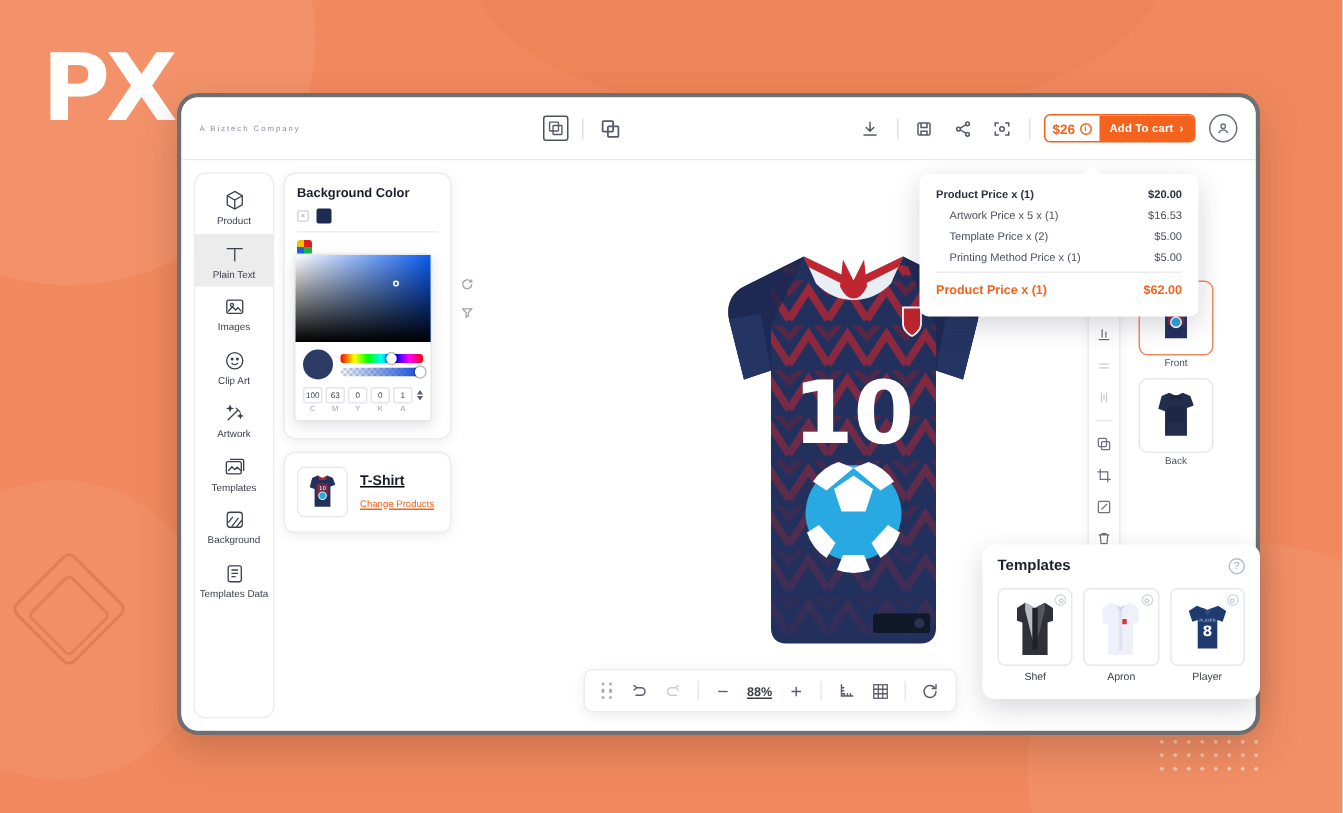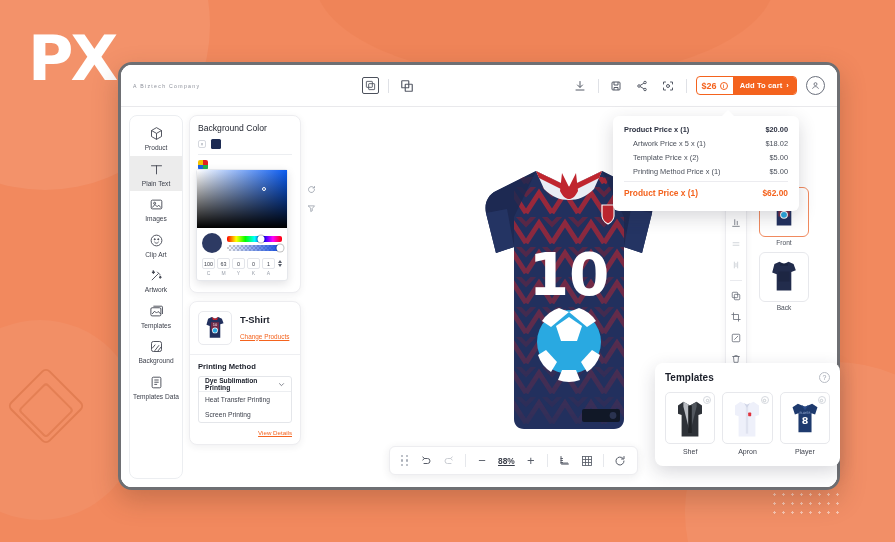--- a/index.html
+++ b/index.html
@@ -134,21 +134,21 @@
 
   
   .panels { width: 112px; margin: 8px 0 8px 6px; display: flex; flex-direction: column; gap: 8px; flex: none; }
   .panel {
     background: #fff; border: 1px solid #ededf0; border-radius: 8px;
     box-shadow: 0 2px 7px rgba(40,40,60,0.07);
   }
 
   
   .panel-bgcolor { padding: 7px 8px 8px; position: relative; }
-  .panel-title { font-size: 8.6px; font-weight: 400; color: #1b1f2a; margin-bottom: 6px; }
+  .panel-title { font-size: 8.6px; font-weight: 700; color: #1b1f2a; margin-bottom: 6px; }
   .swatch-row { display: flex; align-items: center; gap: 5px; padding-bottom: 5px; border-bottom: 1px solid #eceef1; }
   .swatch-x {
     width: 8px; height: 8px; border: 1px solid #d5d8de; border-radius: 2px;
     font-size: 5px; color: #9aa0ab; display: flex; align-items: center; justify-content: center; cursor: pointer;
   }
   .swatch { width: 10px; height: 10px; background: #1d2b53; border-radius: 1.5px; cursor: pointer; }
   .rainbow-btn {
     width: 10px; height: 10px; margin: 5px 0 4px; border-radius: 2px; cursor: pointer;
     background:
       conic-gradient(#e02020 0 25%, #20b24c 0 50%, #1d62e0 0 75%, #f2c200 0 100%);
@@ -197,21 +197,21 @@
   }
   .cmyk-step i { display: block; width: 0; height: 0; border-left: 2.5px solid transparent; border-right: 2.5px solid transparent; }
   .cmyk-step i.up { border-bottom: 3px solid #5a5f6b; }
   .cmyk-step i.dn { border-top: 3px solid #5a5f6b; }
   .picker-side {
     position: absolute; right: -16px; top: 68px; display: flex; flex-direction: column; gap: 9px;
   }
   .picker-side div { width: 10px; height: 10px; color: #9aa0ab; display:flex;align-items:center;justify-content:center; }
 
   
-  .panel-product { padding: 0; overflow: hidden; }
+  .panel-product { padding: 0; overflow: hidden; text-decoration: underline; }
   .prod-top { display: flex; align-items: center; gap: 8px; padding: 9px 8px; border-bottom: 1px solid #eeeff2; }
   .prod-thumb {
     width: 34px; height: 34px; border: 1px solid #e9eaee; border-radius: 5px;
     display: flex; align-items: center; justify-content: center; flex: none; background: #fff;
   }
   .prod-name { font-size: 9.4px; font-weight: 700; color: #1b1f2a; }
   .prod-change {
     font-size: 6.4px; color: #f4631e; text-decoration: underline; margin-top: 3px; cursor: pointer; display: inline-block;
   }
   .prod-bot { padding: 7px 8px 8px; }
@@ -566,36 +566,20 @@
               <text x="30" y="28" font-size="9" fill="#fff" text-anchor="middle" font-family="DejaVu Sans">10</text>
               <circle cx="30" cy="38" r="7" fill="#fff"></circle>
                   <circle cx="30" cy="38" r="5.4" fill="#29a9e1"></circle>
             </svg>
           </div>
           <div>
             <div class="prod-name">T-Shirt</div>
             <span class="prod-change">Change Products</span>
           </div>
         </div>
-        <div class="prod-bot">
-          <div class="pm-title">Printing Method</div>
-          <div class="pm-select-wrap">
-            <div class="pm-selected">
-              <span>Dye Sublimation Printing</span>
-              <span>
-                <svg width="7" height="7" viewBox="0 0 24 24" fill="none" stroke="#5a5f6b" stroke-width="2.6" stroke-linecap="round">
-                      <path d="M5 9l7 7 7-7"></path>
-                    </svg>
-              </span>
-            </div>
-            <div class="pm-opt">Heat Transfer Printing</div>
-            <div class="pm-opt">Screen Printing</div>
-          </div>
-          <span class="view-details">View Details</span>
-        </div>
       </div>
     </div>
 
     <div class="canvas-area">
       <div class="jersey-wrap">
         <svg width="190" height="280" viewBox="0 0 190 280">
           <defs>
             <clipPath id="shirtClip">
               <path d="M62 14 L95 30 L128 14 L168 34 C176 38 180 46 178 56 L168 96 L150 90 L150 262 C150 268 146 272 140 272 L50 272 C44 272 40 268 40 262 L40 90 L22 96 L12 56 C10 46 14 38 22 34 Z"></path>
             </clipPath>
@@ -770,21 +754,21 @@
 </div>
 </div>
 
 <div class="price-pop">
   <div class="pp-row head">
     <span class="lbl">Product Price x (1)</span>
     <span class="val">$20.00</span>
   </div>
   <div class="pp-row sub">
     <span class="lbl">Artwork Price x 5 x (1)</span>
-    <span class="val">$18.02</span>
+    <span class="val">$16.53</span>
   </div>
   <div class="pp-row sub">
     <span class="lbl">Template Price x (2)</span>
     <span class="val">$5.00</span>
   </div>
   <div class="pp-row sub">
     <span class="lbl">Printing Method Price x (1)</span>
     <span class="val">$5.00</span>
   </div>
   <div class="pp-div"></div>

